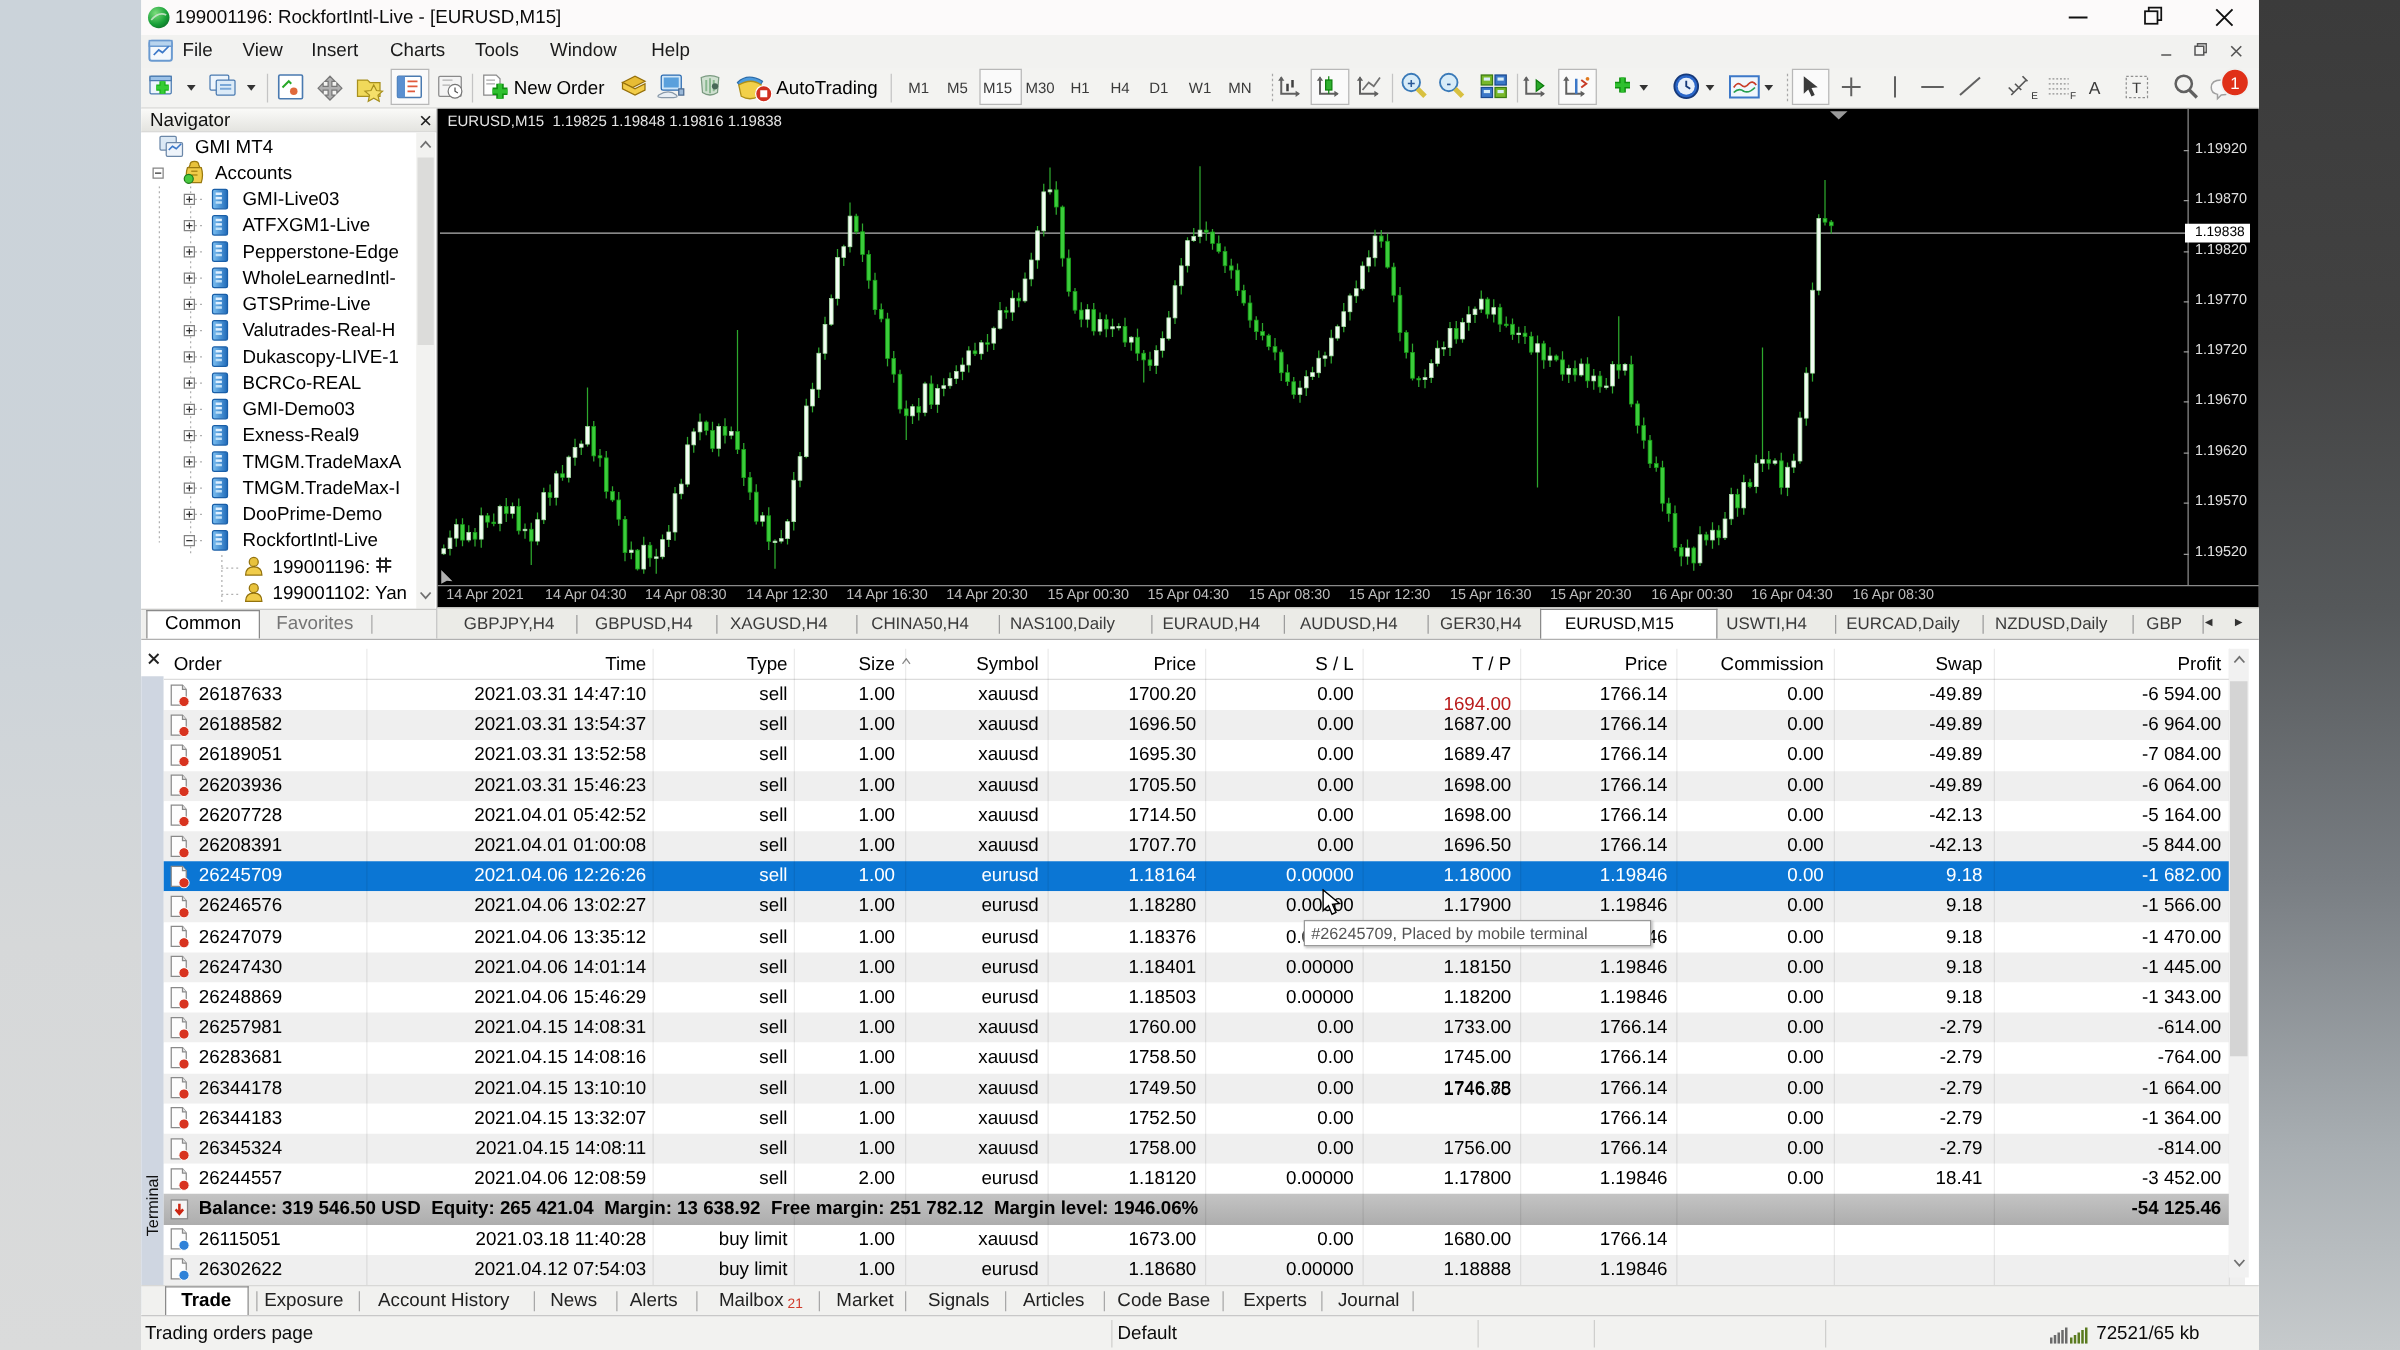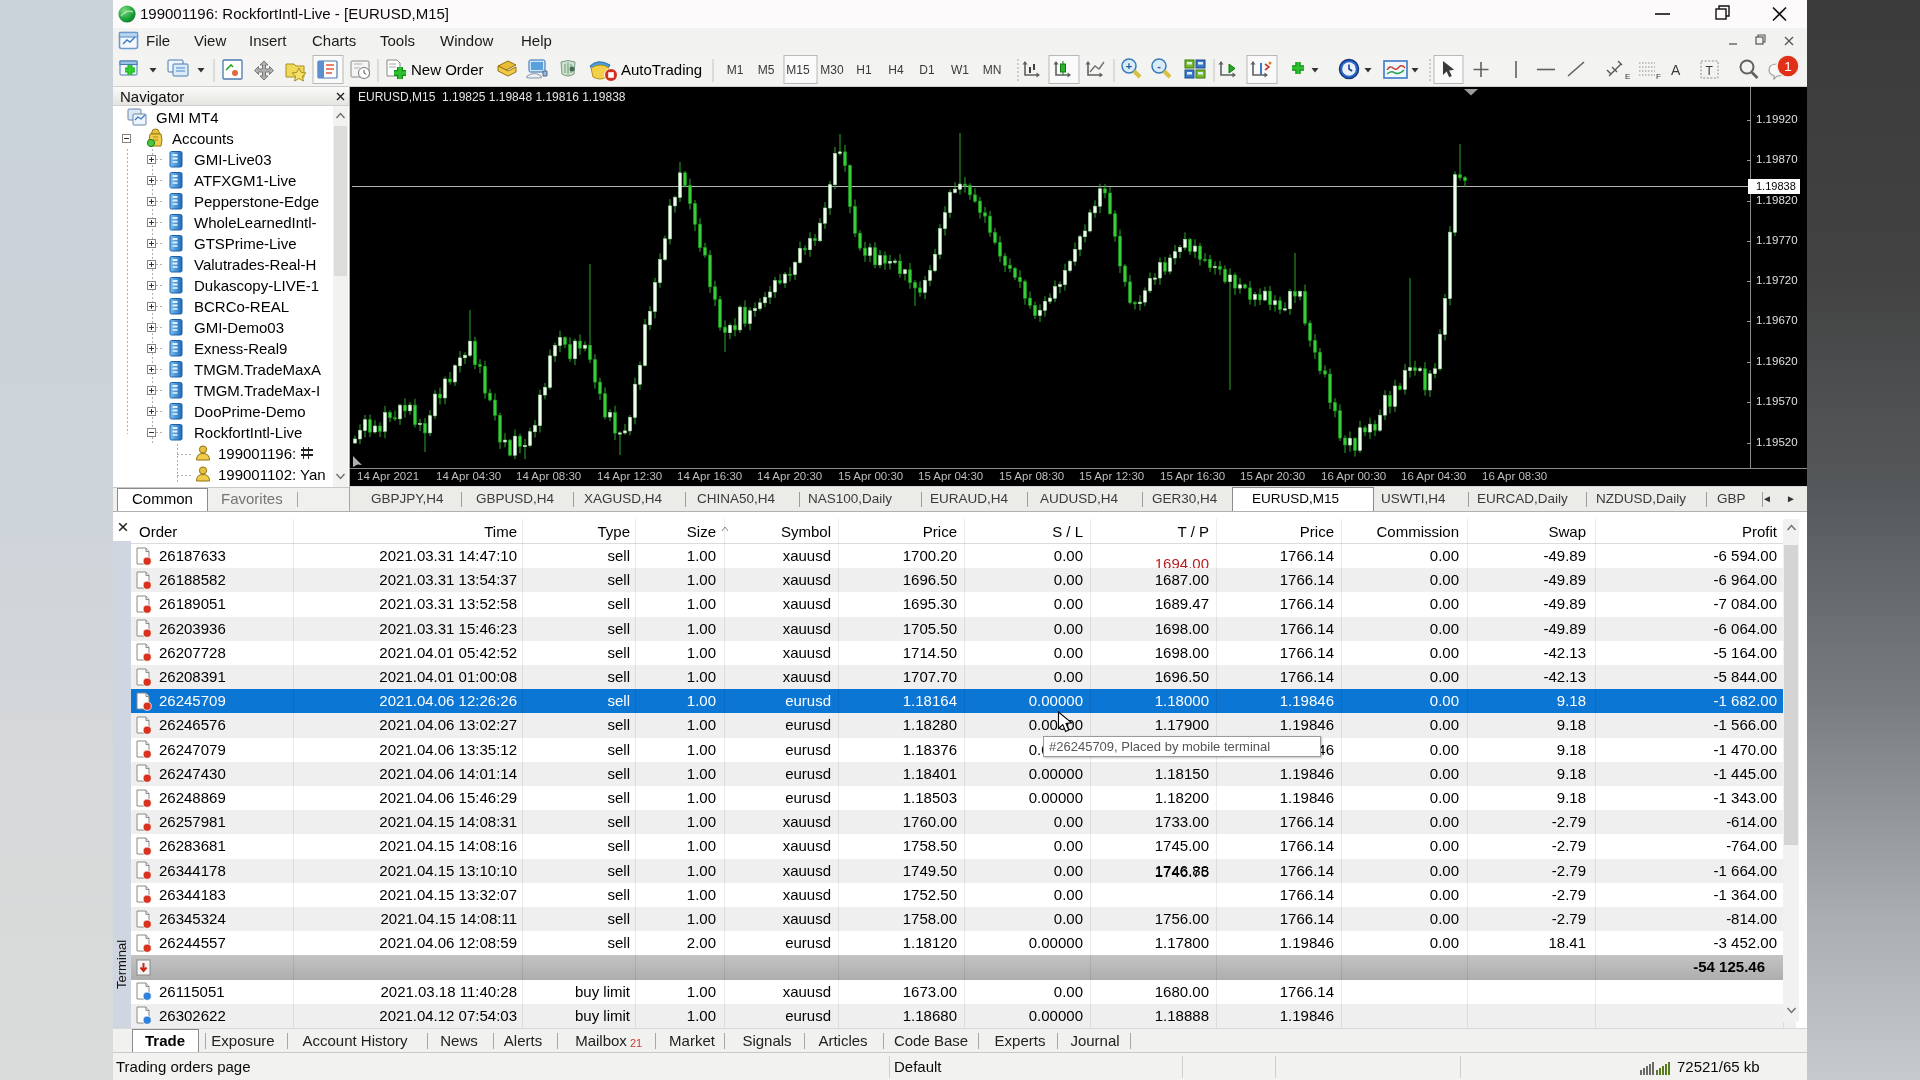--- a/index.html
+++ b/index.html
@@ -1295,21 +1295,22 @@
 <div class="cell" style="top:931.2px;height:24.2px;line-height:24.2px;right:598px;color:#000">1.17800</div>
 <div class="cell" style="top:931.2px;height:24.2px;line-height:24.2px;right:473px;color:#000">1.19846</div>
 <div class="cell" style="top:931.2px;height:24.2px;line-height:24.2px;right:348px;color:#000">0.00</div>
 <div class="cell" style="top:931.2px;height:24.2px;line-height:24.2px;right:221px;color:#000">18.41</div>
 <div class="cell" style="top:931.2px;height:24.2px;line-height:24.2px;right:30px;color:#000">-3 452.00</div>
 <div class="brow" style="top:955.4px;height:24.2px"></div>
 <svg style="position:absolute;left:22px;top:958.4px" width="18" height="19" viewBox="0 0 18 19">
       <rect x="2" y="2" width="13" height="15" fill="#f5f5f5" stroke="#8a8a8a"></rect>
       <path d="M8.5 5 L8.5 12 M5.5 9.5 L8.5 13 L11.5 9.5" stroke="#cc2512" stroke-width="2" fill="none"></path>
     </svg>
-<div class="cell balp" style="top:955.4px;height:40px;line-height:24.2px;right:42px">-54 125.46</div>
+<div class="bal" style="top:955.4px;height:24.2px;line-height:24.2px">Balance: 319 546.50 USD&nbsp;&nbsp;Equity: 265 421.04&nbsp;&nbsp;Margin: 13 638.92&nbsp;&nbsp;Free margin: 251 782.12&nbsp;&nbsp;Margin level: 1946.06%</div>
+<div class="cell balp" style="top:955.4px;height:40px;line-height:24.2px;right:30px">-54 125.46</div>
 <div class="roww" style="top:979.6px;height:24.2px"></div>
 <svg style="position:absolute;left:22px;top:982.0999999999999px" width="18" height="19" viewBox="0 0 18 19">
       <path d="M2 1 L11 1 L14 4.5 L14 17 L2 17 Z" fill="#fdfdfd" stroke="#8a8a8a" stroke-width="1"></path>
       <path d="M11 1 L11 4.5 L14 4.5" fill="#e8e8e8" stroke="#8a8a8a" stroke-width="1"></path>
       <circle cx="12.2" cy="14.2" r="4.1" fill="#2f82d8" stroke="#fff" stroke-width="0.8"></circle>
     </svg>
 <div class="cell" style="top:979.6px;height:24.2px;line-height:24.2px;left:46px;color:#000">26115051</div>
 <div class="cell" style="top:979.6px;height:24.2px;line-height:24.2px;right:1290px;color:#000">2021.03.18 11:40:28</div>
 <div class="cell" style="top:979.6px;height:24.2px;line-height:24.2px;right:1177px;color:#000">buy limit</div>
 <div class="cell" style="top:979.6px;height:24.2px;line-height:24.2px;right:1091px;color:#000">1.00</div>

